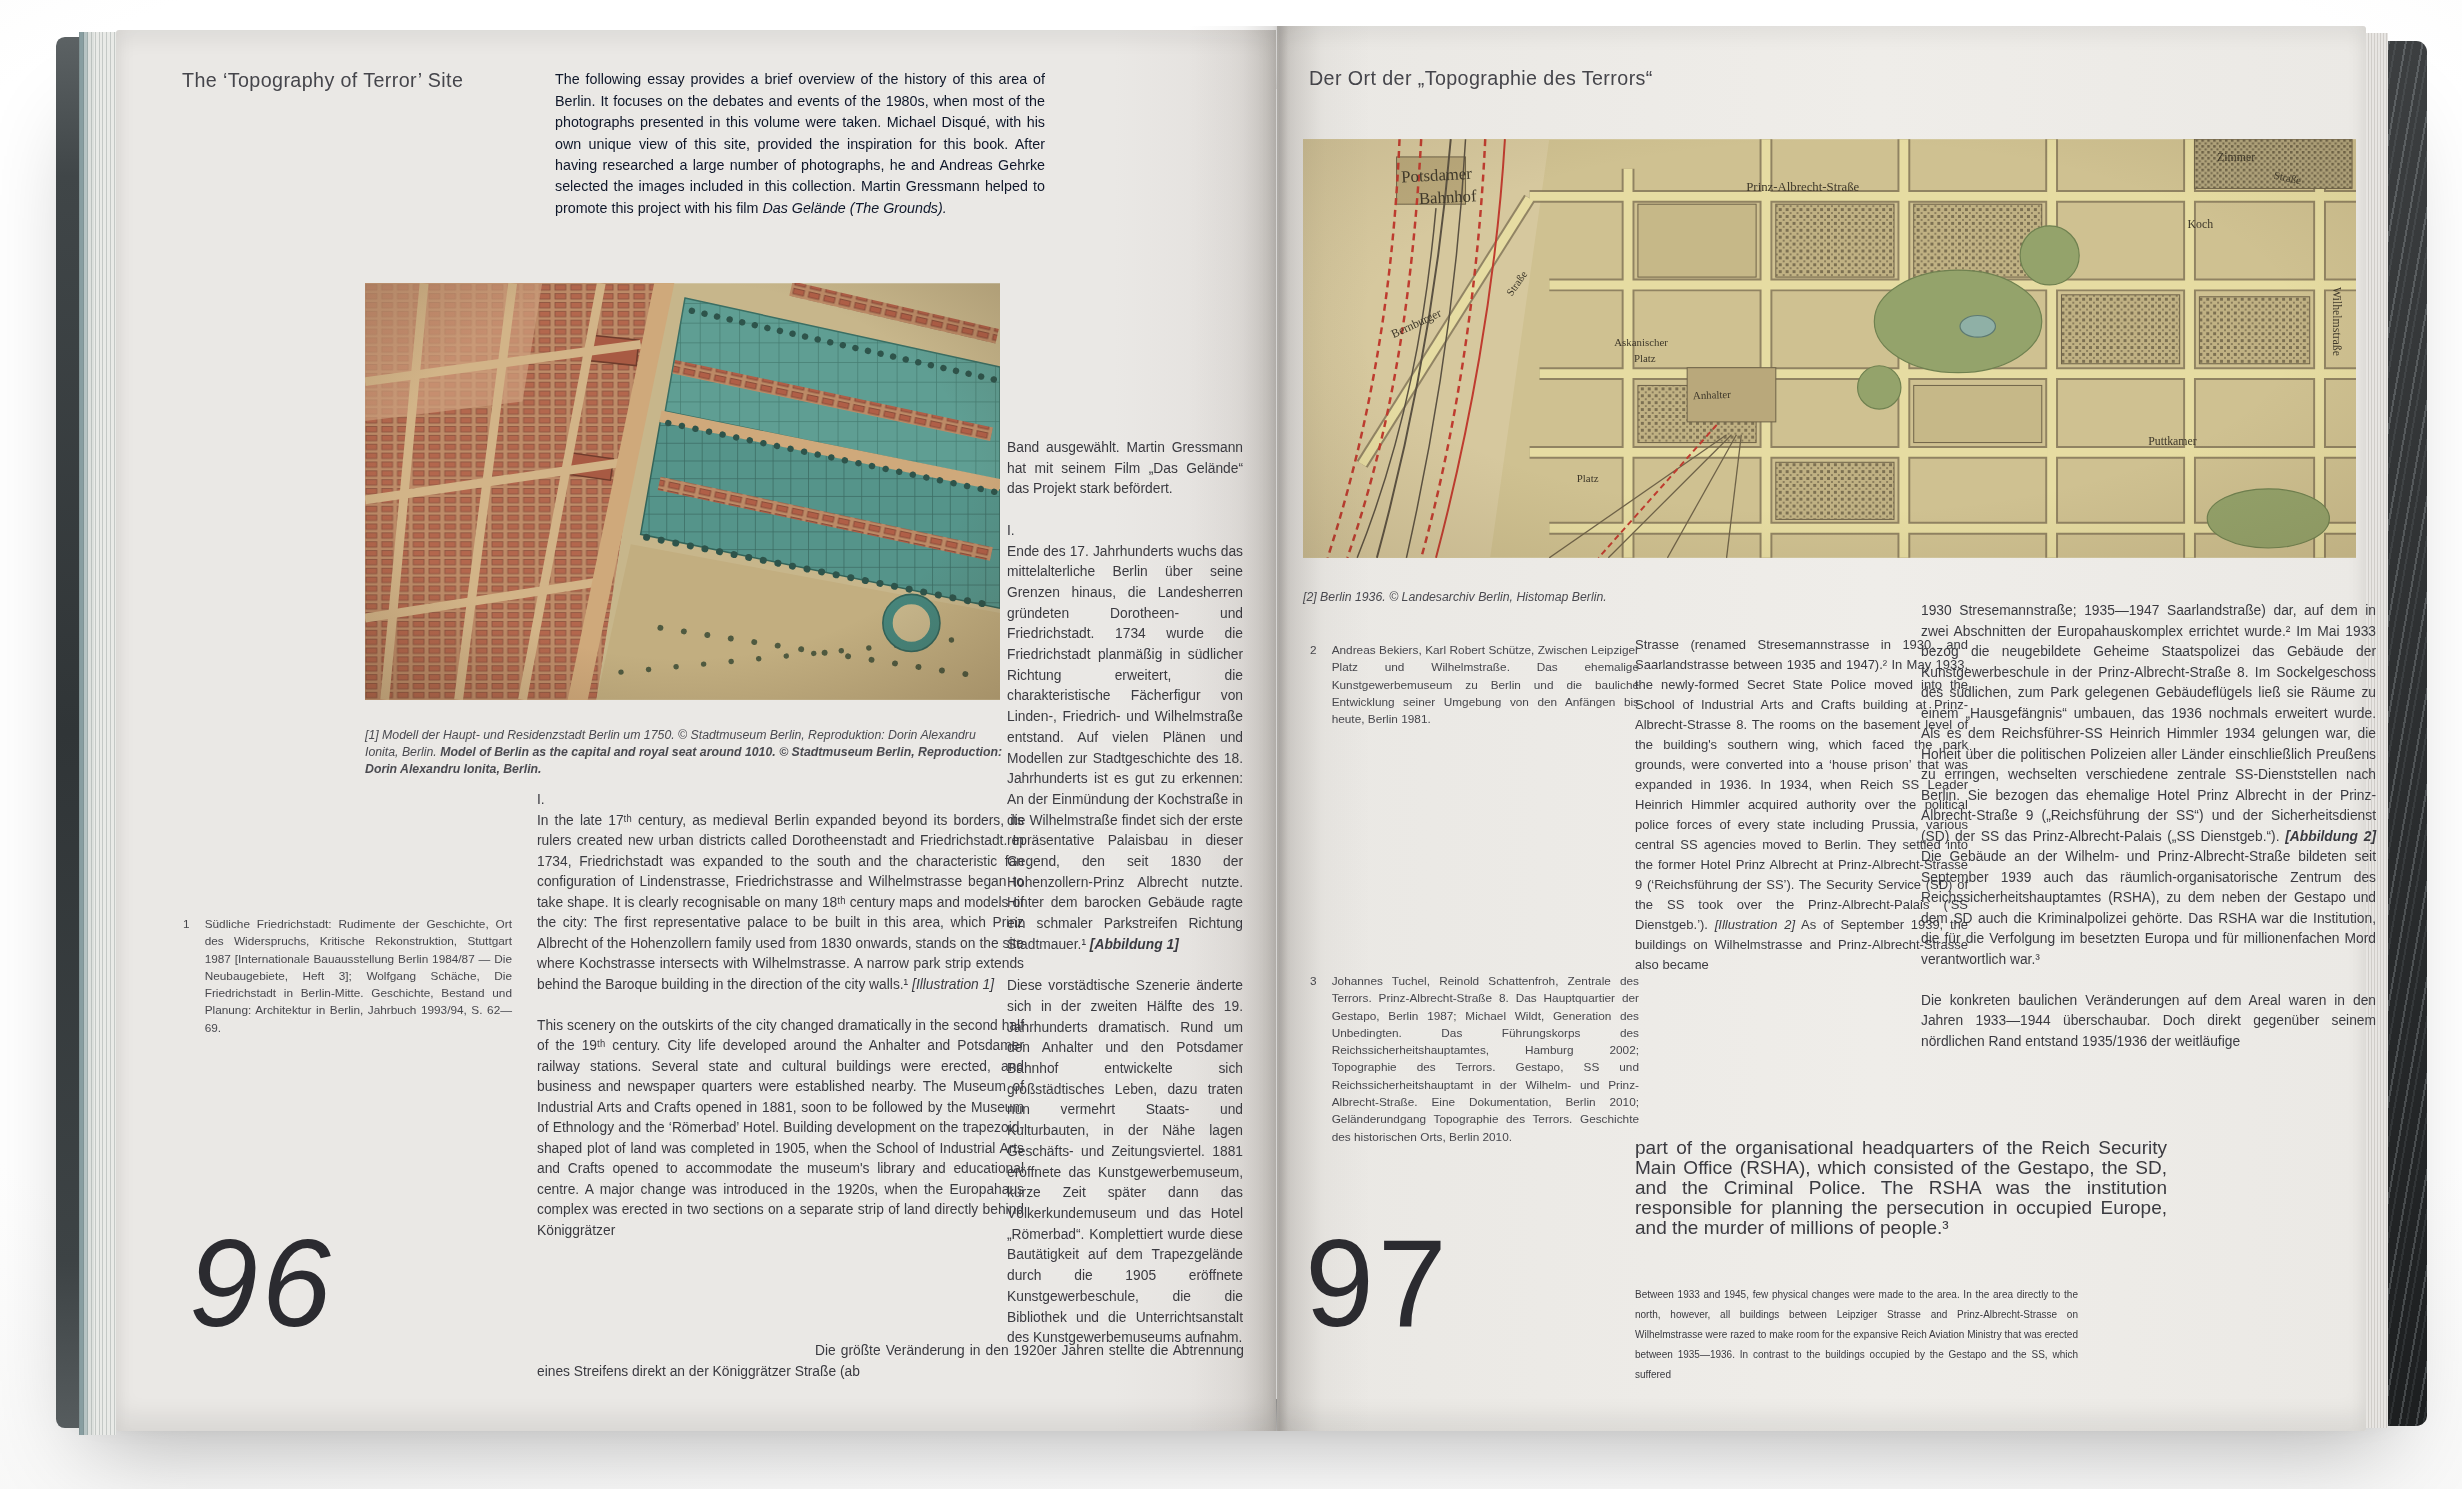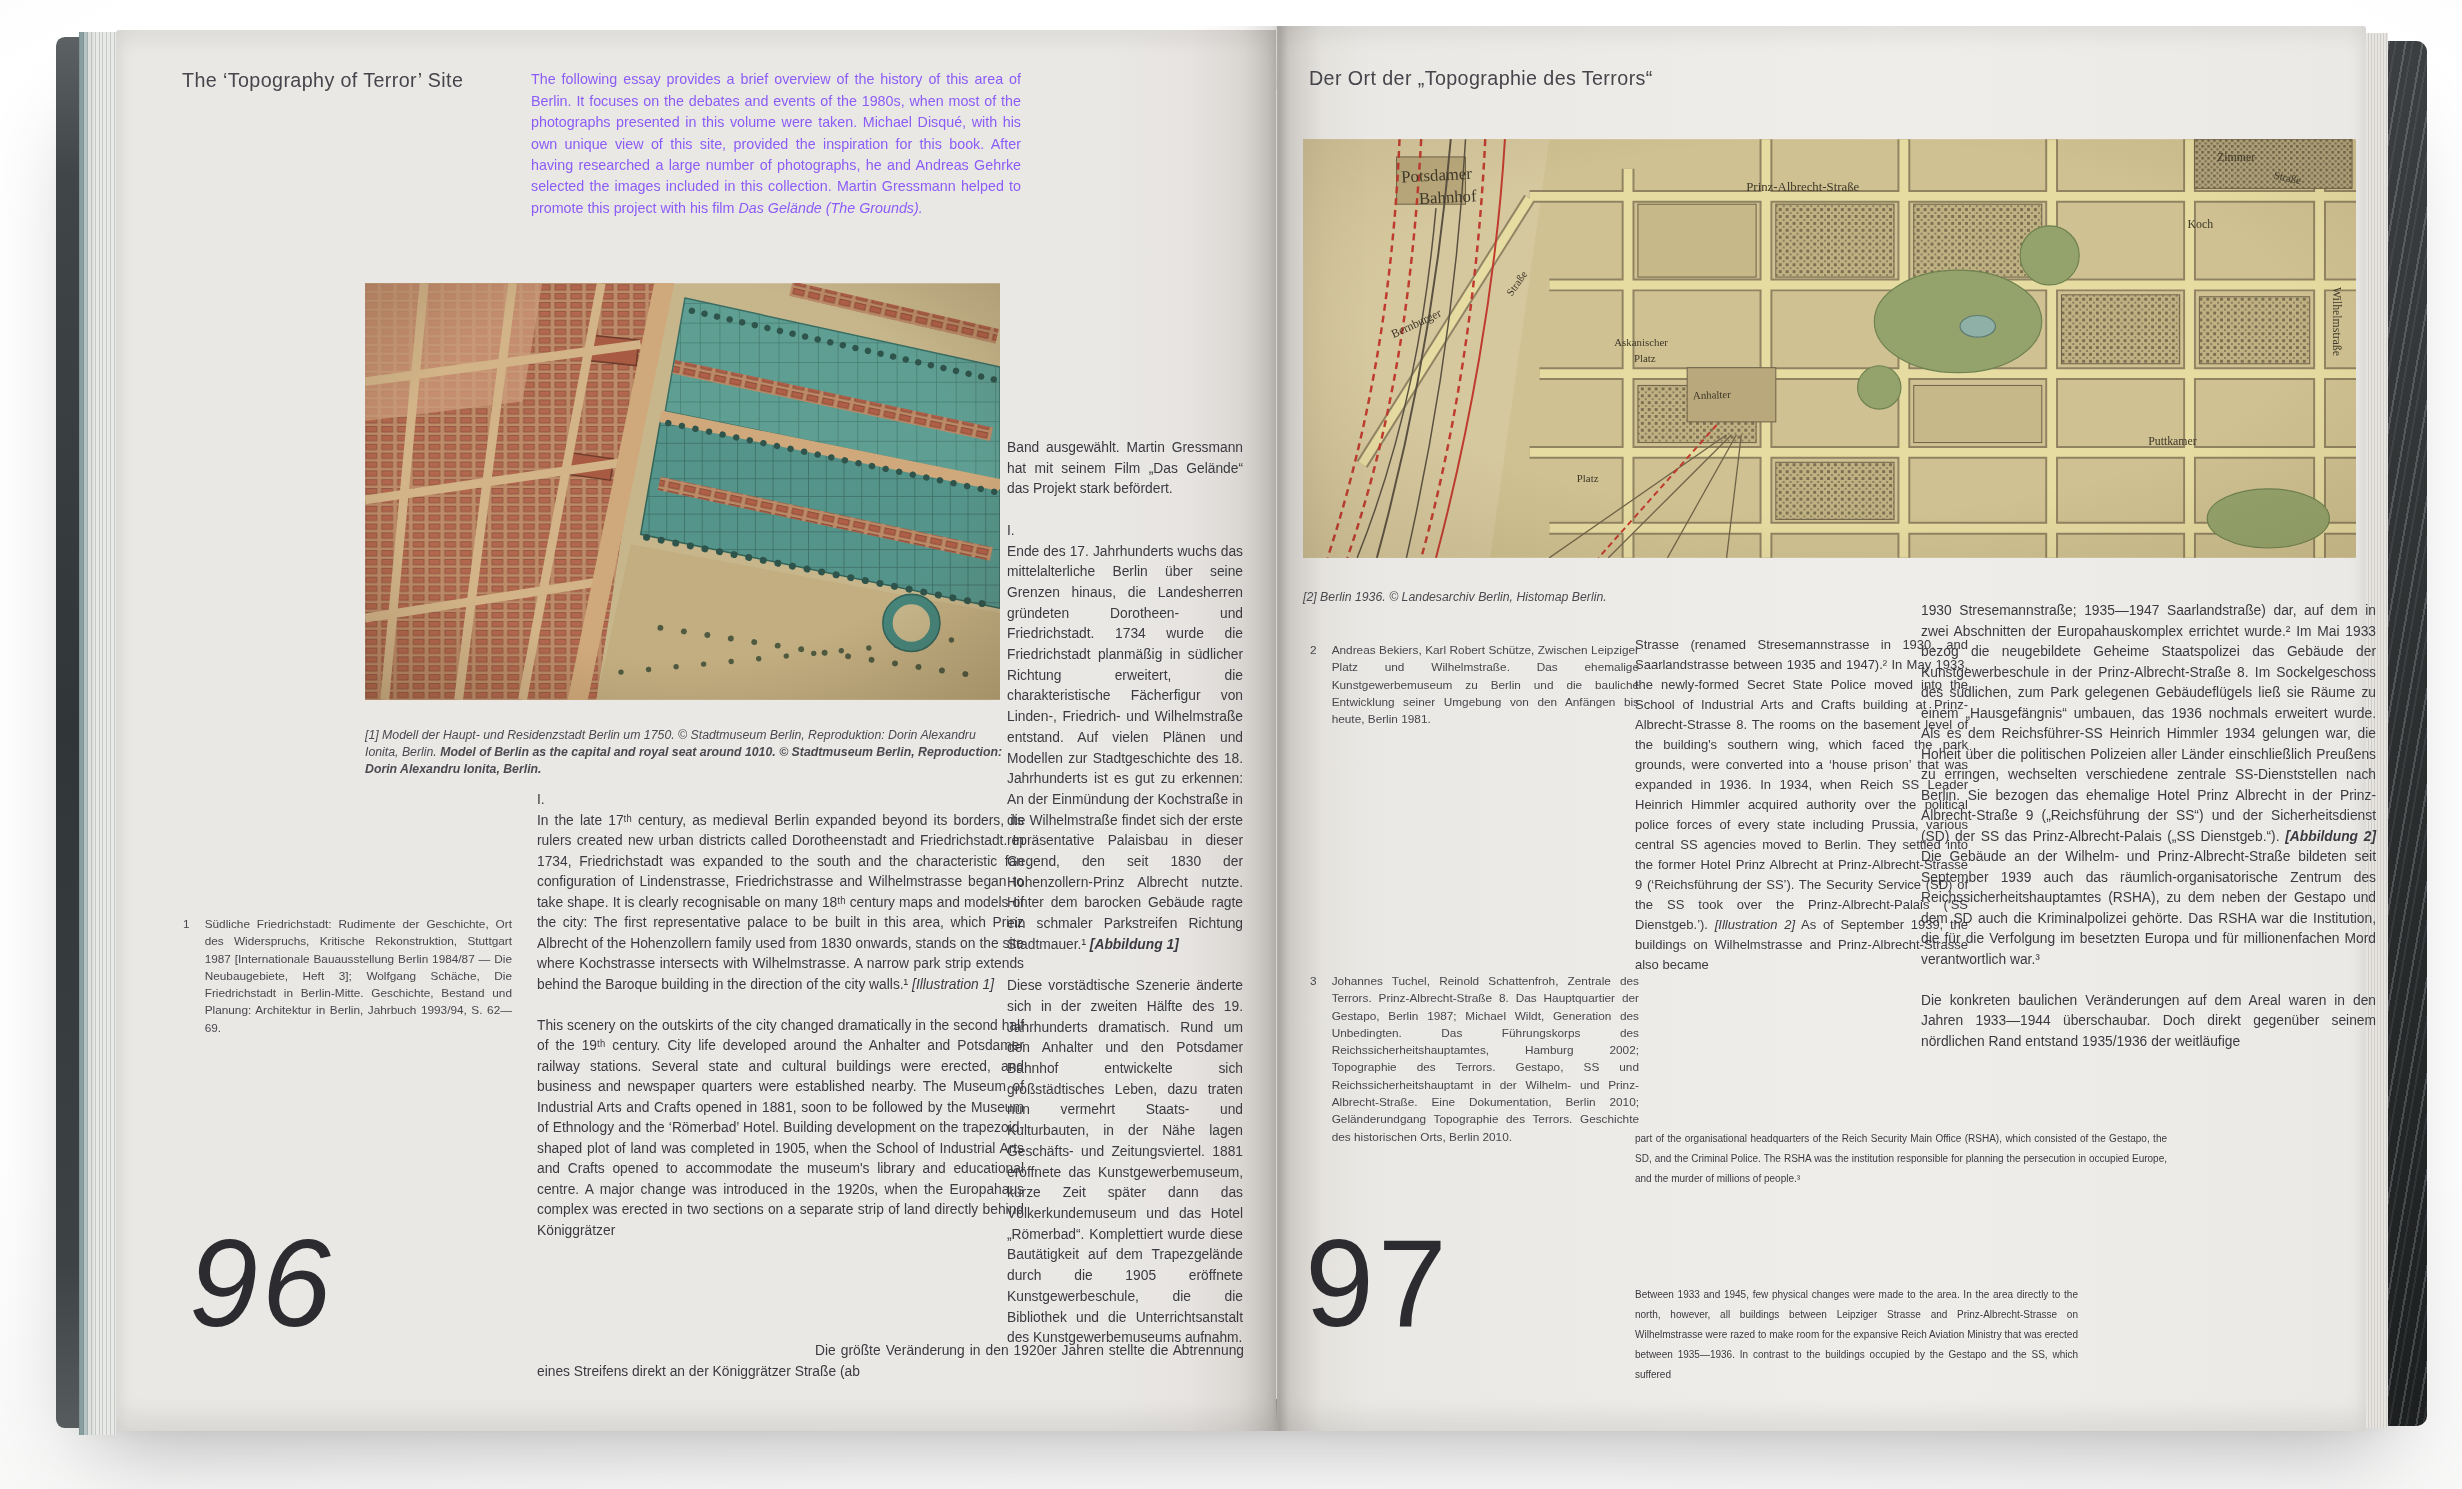--- a/index.html
+++ b/index.html
@@ -32,38 +32,38 @@
     background-image:
       repeating-linear-gradient(100deg, rgba(205,214,218,0.22) 0 2px, transparent 2px 6.9px, rgba(150,160,165,0.13) 6.9px 8.9px, transparent 8.9px 16.7px),
       linear-gradient(180deg, rgba(255,255,255,0.10), rgba(0,0,0,0.25));}
   .gutter{left:1188px;top:25.6px;width:183px;height:1405px;pointer-events:none;z-index:6;
     background:linear-gradient(90deg, rgba(60,50,40,0) 0%, rgba(60,50,40,0.05) 30%, rgba(50,42,34,0.15) 46%, rgba(40,34,28,0.22) 50%, rgba(50,42,34,0.10) 55%, rgba(60,50,40,0.03) 75%, rgba(60,50,40,0) 100%);}
   
   .z{z-index:5;}
   .title{font-size:19.7px;letter-spacing:0.4px;color:#45454b;}
   .title-left{left:182px;top:69px;text-align:center;}
   .title-right{left:1309px;top:67px;}
-  .intro{left:531px;top:55px;width:490px;font-size:14.3px;line-height:21.4px;text-align:justify;color:#8b5cf6;}
+  .intro{left:555px;top:55px;width:490px;font-size:14.3px;line-height:21.4px;text-align:justify;color:#0f172a;}
   .fig1{left:365px;top:283px;width:635px;height:417px;}
   .fig2{left:1303px;top:139px;width:1053px;height:419px;}
   .cap{font-size:12.3px;line-height:17px;font-style:italic;color:#4a4a50;}
   .cap1{left:365px;top:715px;width:642px;}
   .cap2{left:1303px;top:577px;width:690px;}
   .cap-en{font-weight:bold;}
   .fn{font-size:11.8px;line-height:17.3px;color:#47474d;display:flex;gap:9.9px;text-align:justify;}
   .fn-num{flex:0 0 11.8px;}
   .fn1{left:183px;top:916px;width:329px;}
   .fn2{left:1310px;top:642px;width:329px;}
   .fn3{left:1310px;top:973px;width:329px;}
   .body-col{font-size:13.8px;line-height:20.5px;text-align:justify;color:#3a3a40;}
   .col-en-left{left:537px;top:790px;width:487px;}
   .col-de-left{left:1007px;top:438px;width:236px;line-height:20.7px;}
   .bottom-de{left:537px;top:1327px;width:707px;text-indent:278px;line-height:20.7px;}
   .col-en-right{left:1635px;top:635px;width:333px;font-size:13px;line-height:20px;}
-  .wide-en{left:1635px;top:1119px;width:532px;font-size:10px;line-height:20px;}
+  .wide-en{left:1635px;top:1119px;width:532px;font-size:19px;line-height:20px;}
   .between-en{left:1635px;top:1275px;width:443px;font-size:10px;line-height:20px;}
   .col-de-right{left:1921px;top:601px;width:455px;}
   .para-gap{margin-top:20.7px;}
   .section-label{display:block;}
   .ref-i{font-style:italic;}
   .ref-bi{font-style:italic;font-weight:bold;}
   .pnum{font-size:124px;font-weight:300;letter-spacing:3.9px;line-height:0.82;color:#2b2b30;}
   .pnum-96{left:189px;top:1233px;font-style:italic;}
   .pnum-97{left:1305px;top:1233px;}
   .map-label{font-family:"Liberation Serif", serif;fill:#3e382a;}

